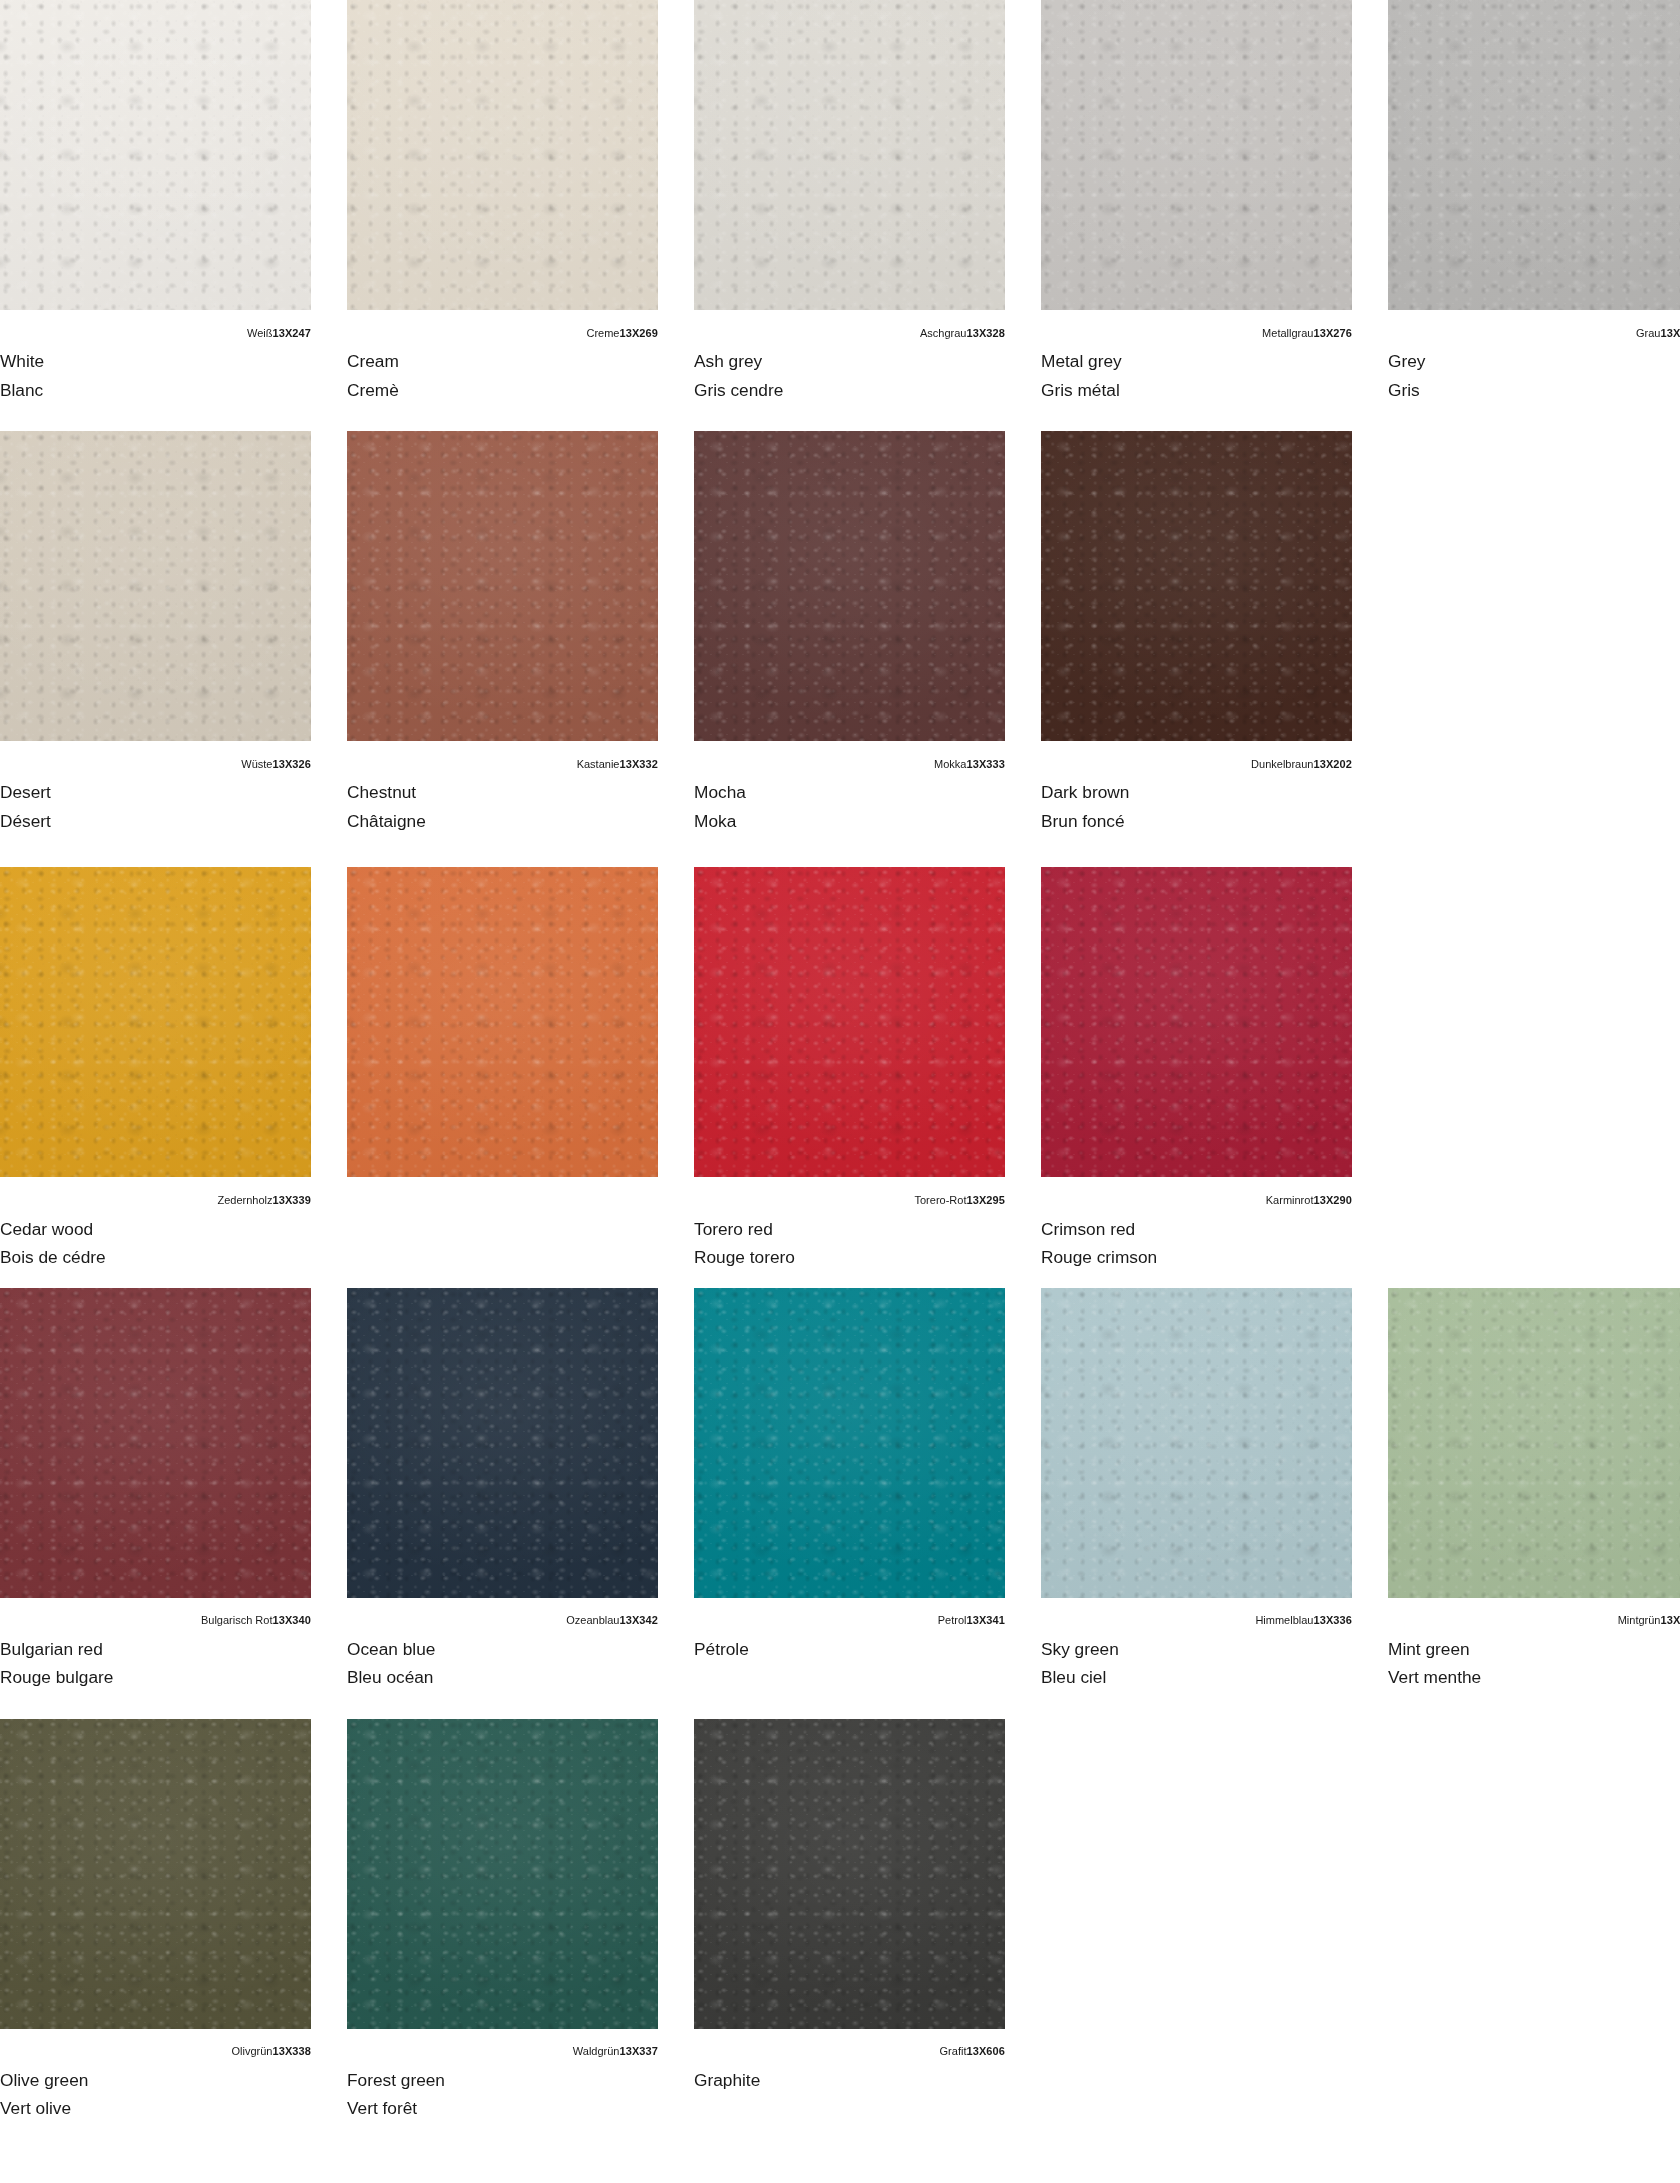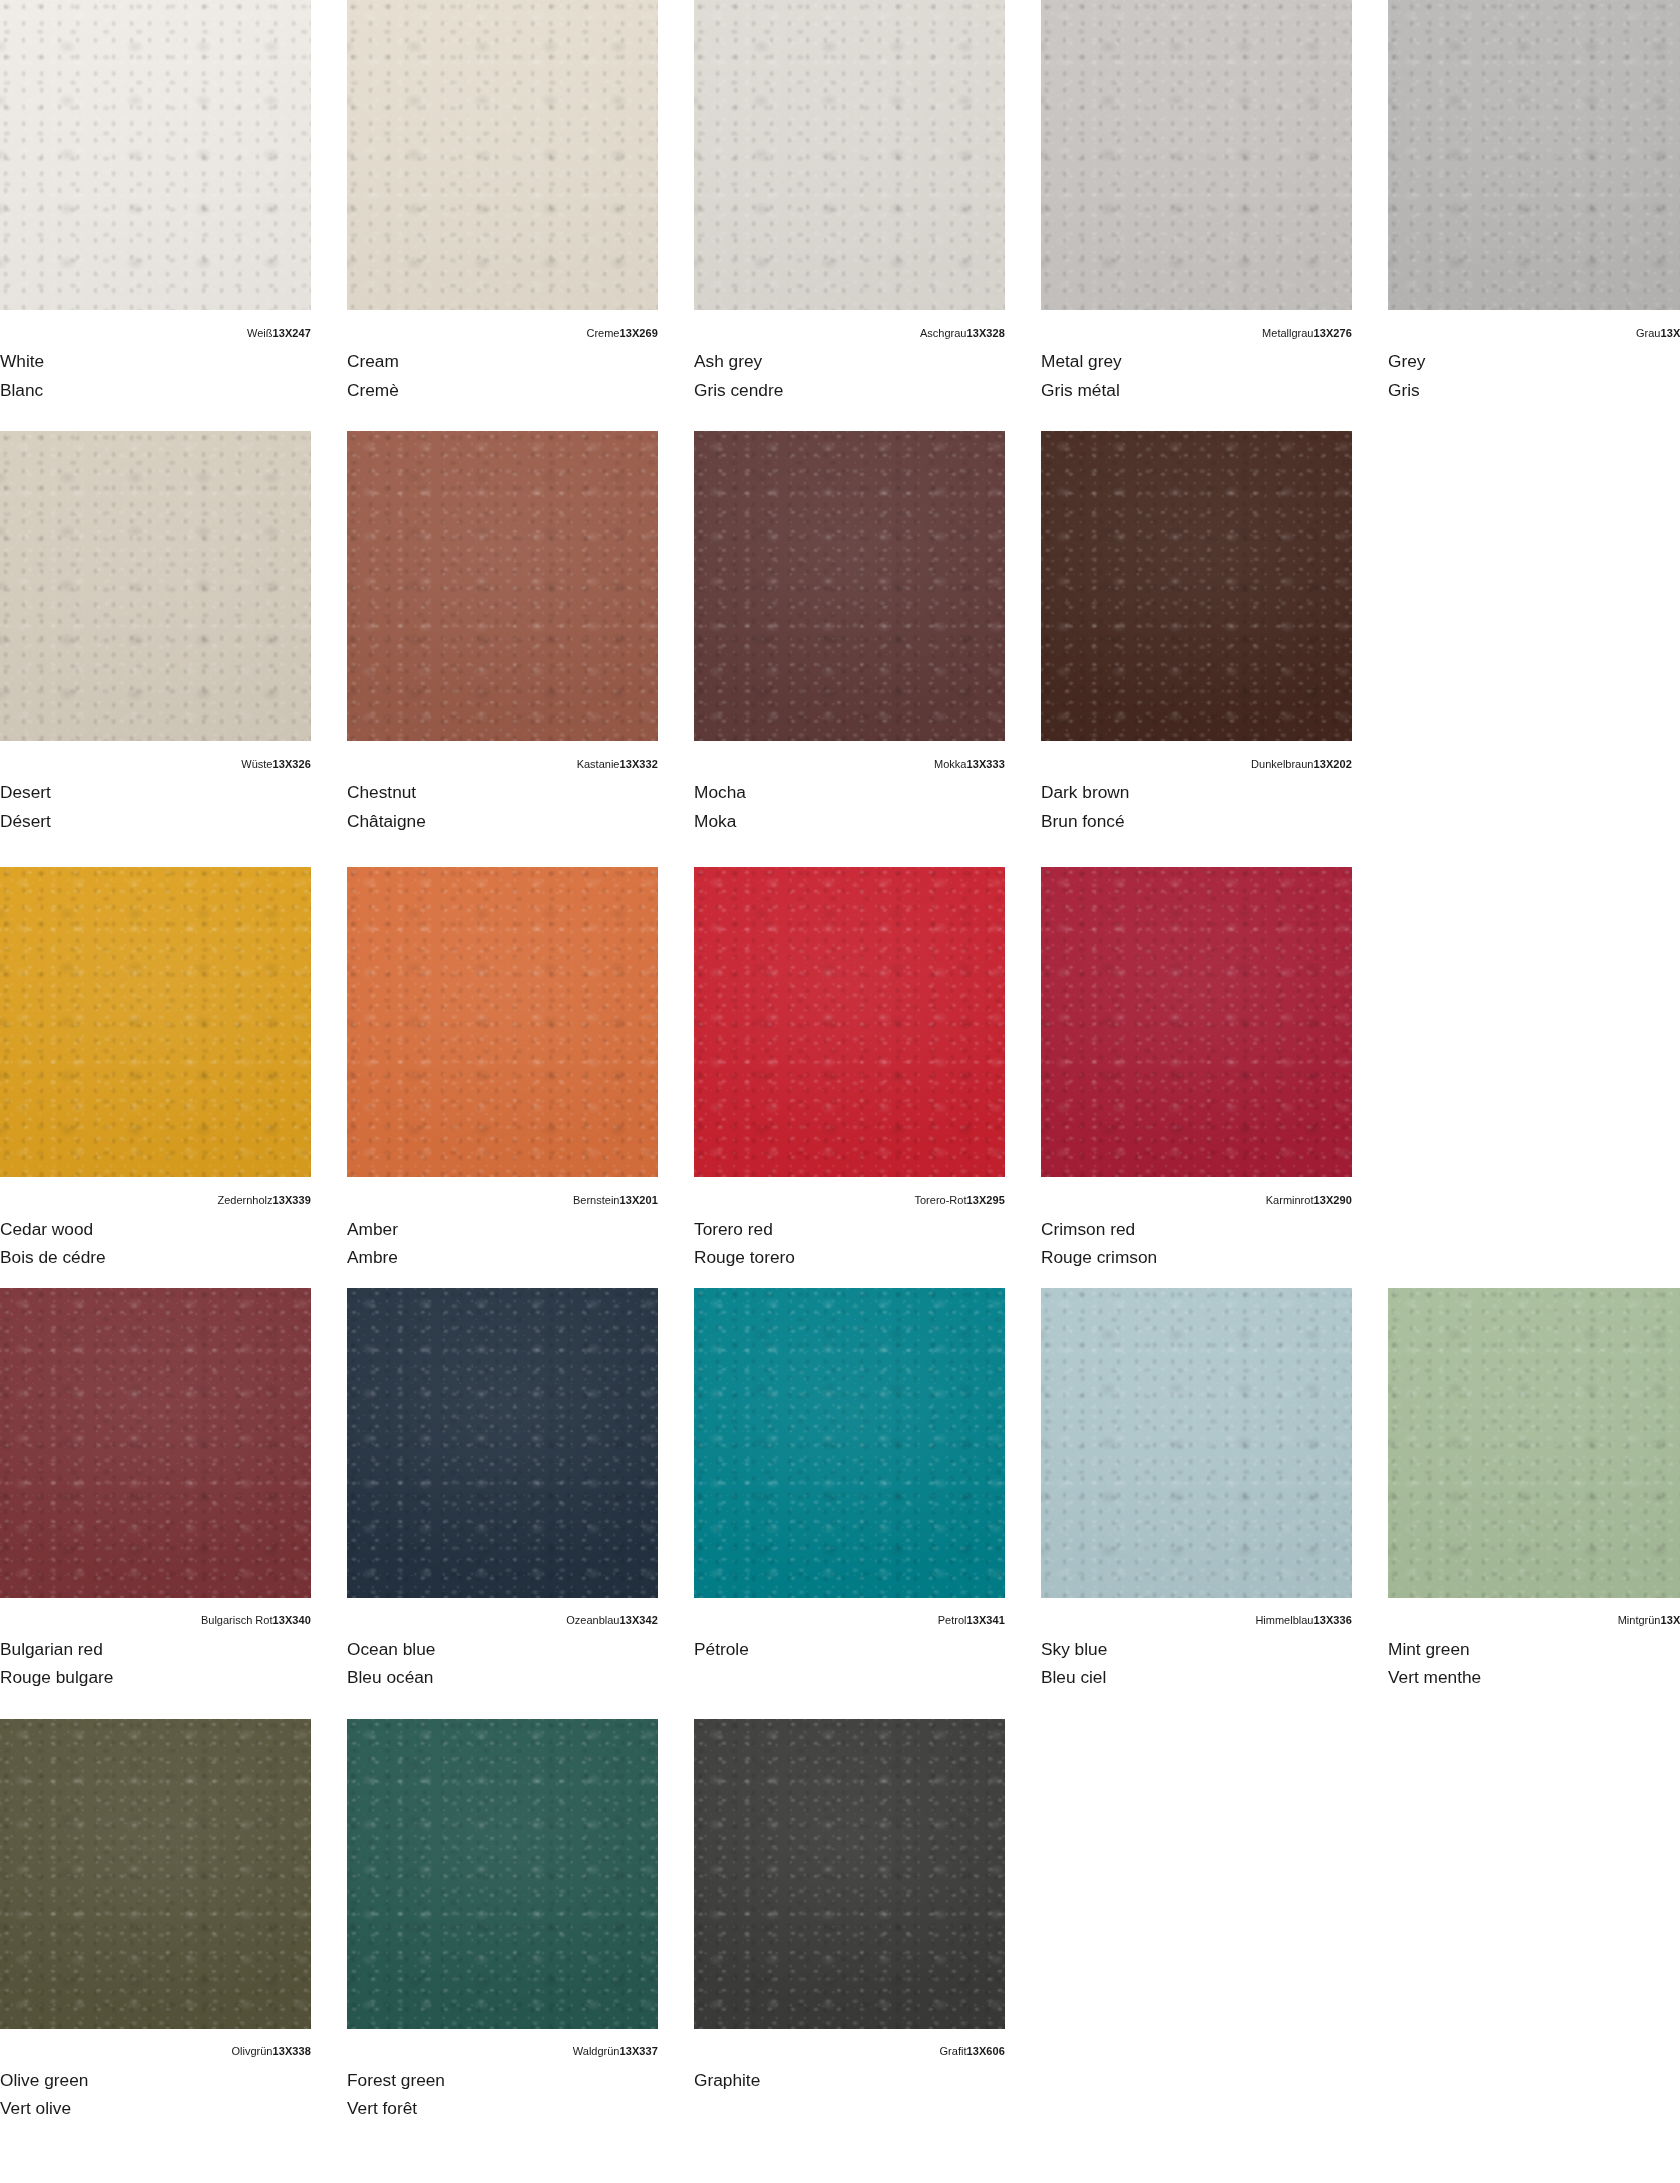--- a/index.html
+++ b/index.html
@@ -284,28 +284,20 @@
           <div class="sub">Cedar wood</div>
           <div class="sub">Bois de cédre</div>
         </div>
       </div>
       <div class="cell">
         <div class="swatch" style="height: 310px; width: 311px; background-color: rgb(217, 111, 60);">
           <div class="grain"></div>
           <div class="grain2"></div>
           <div class="sheen"></div>
         </div>
-        <div class="labels">
-          <div class="nameline">
-            <span class="name">Bernstein</span>
-            <span class="code">13X201</span>
-          </div>
-          <div class="sub">Amber</div>
-          <div class="sub">Ambre</div>
-        </div>
       </div>
       <div class="cell">
         <div class="swatch" style="height: 310px; width: 311px; background-color: rgb(201, 32, 46);">
           <div class="grain"></div>
           <div class="grain2"></div>
           <div class="sheen"></div>
         </div>
         <div class="labels">
           <div class="nameline">
             <span class="name">Torero-Rot</span>
@@ -380,21 +372,21 @@
         <div class="swatch" style="height: 310px; width: 311px; background-color: rgb(174, 199, 204);">
           <div class="grain"></div>
           <div class="grain2"></div>
           <div class="sheen"></div>
         </div>
         <div class="labels">
           <div class="nameline">
             <span class="name">Himmelblau</span>
             <span class="code">13X336</span>
           </div>
-          <div class="sub">Sky blue</div>
+          <div class="sub">Sky green</div>
           <div class="sub">Bleu ciel</div>
         </div>
       </div>
       <div class="cell">
         <div class="swatch" style="height: 310px; width: 311px; background-color: rgb(167, 189, 154);">
           <div class="grain"></div>
           <div class="grain2"></div>
           <div class="sheen"></div>
         </div>
         <div class="labels">

